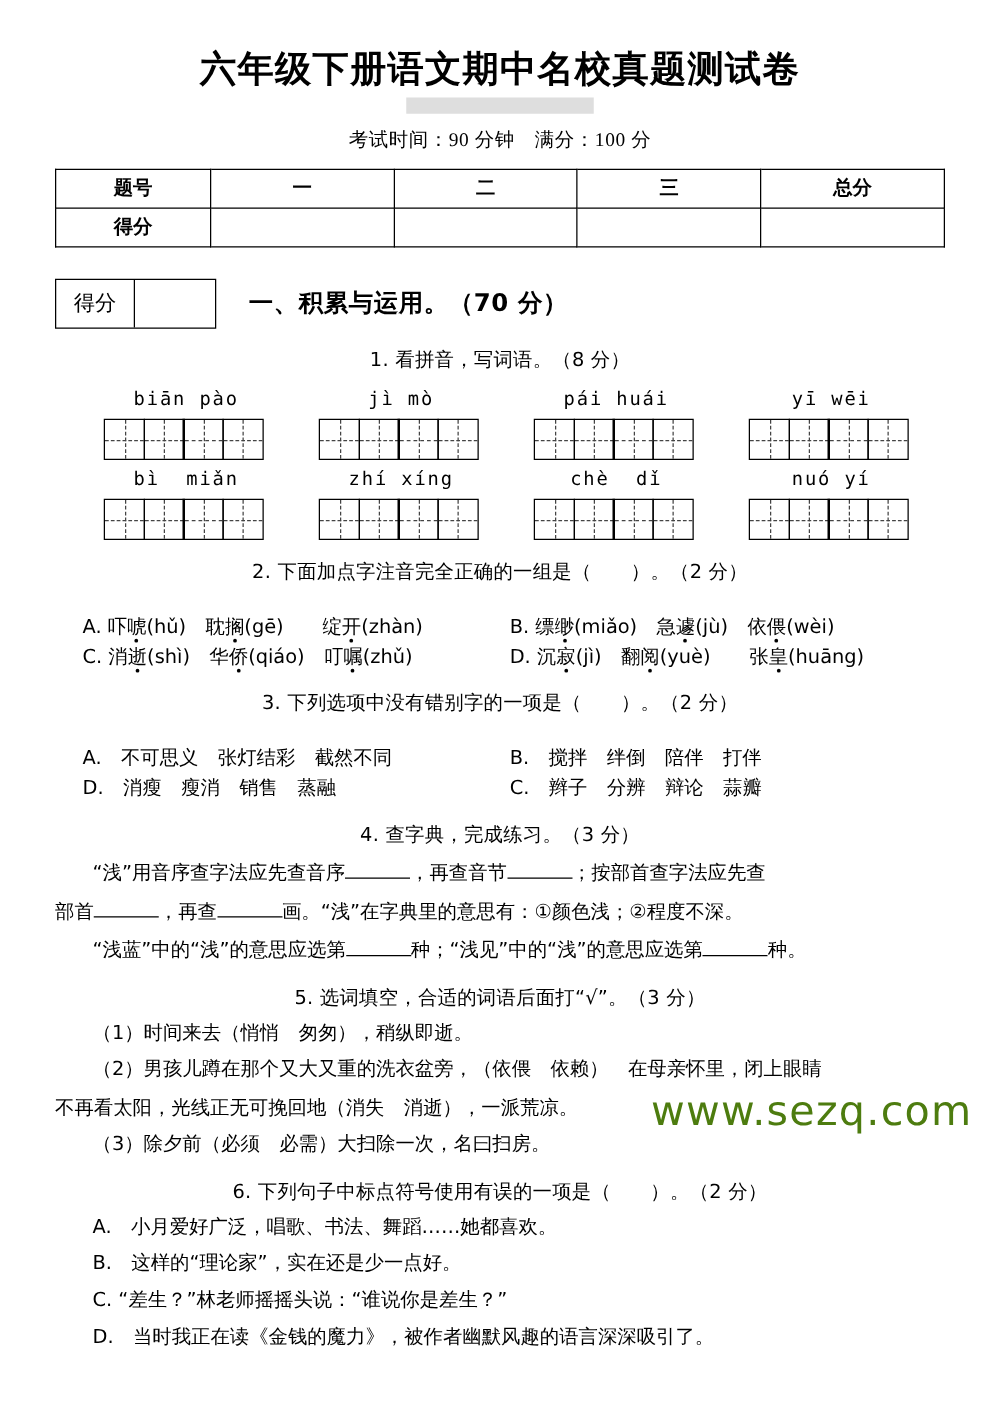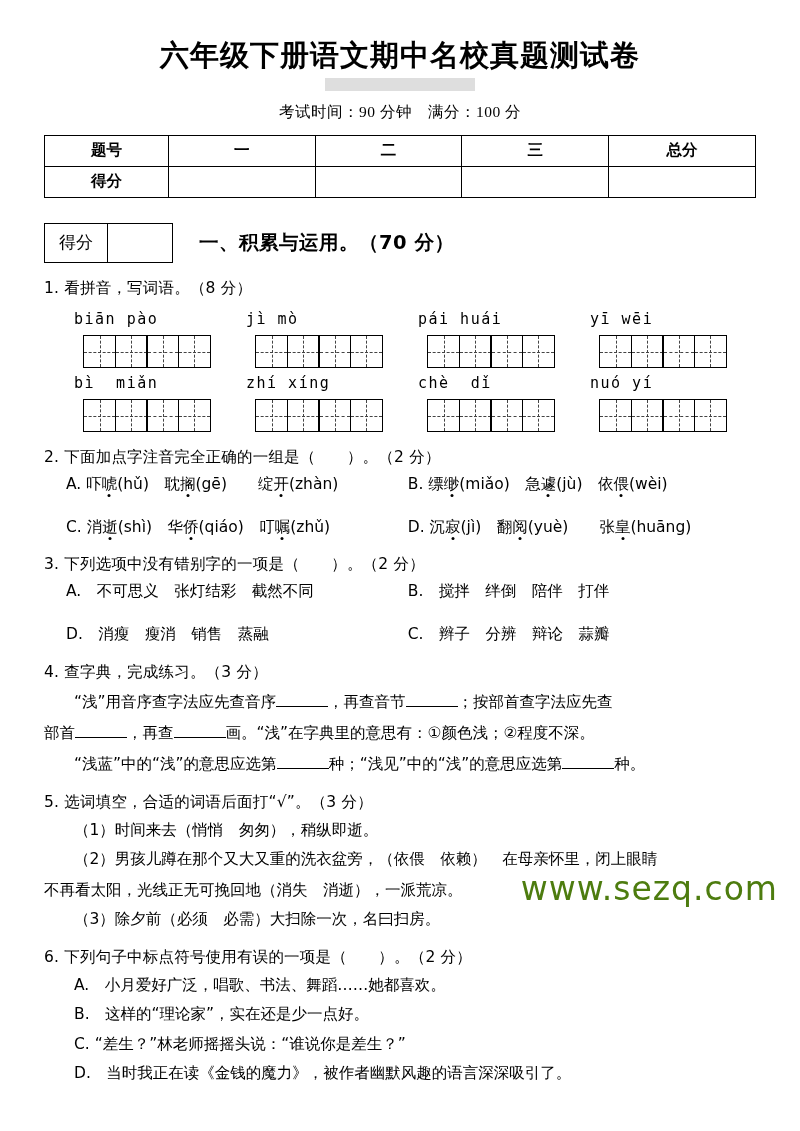--- a/index.html
+++ b/index.html
@@ -94,26 +94,26 @@
     letter-spacing: .5px;
   }
 
   
   .q {
     margin-top: 13px;
     font-size: 15.5px;
     line-height: 1.55;
     font-family: "DejaVu Sans", "Liberation Sans", sans-serif;
   }
-  .q-stem { letter-spacing: .2px; }
+  .q-stem { letter-spacing: .2px; text-align: center; }
   .opt-grid {
     display: grid;
     grid-template-columns: 48% 52%;
-    margin-top: 3px;
-    row-gap: 19px;
+    margin-top: 20px;
+    row-gap: 0;
   }
   .opt { padding-left: 22px; white-space: nowrap; }
   .dotted { position: relative; }
   .dotted::after {
     content: "";
     position: absolute;
     left: 50%;
     bottom: -4px;
     width: 3px;
     height: 3px;
@@ -141,21 +141,21 @@
   .pinyin-row {
     display: flex;
     justify-content: space-between;
     padding: 0 16px 0 30px;
     margin-top: 4px;
   }
   .pinyin-cellgroup { width: 150px; }
   .pinyin-text {
     font-family: "DejaVu Sans Mono", "Liberation Mono", monospace;
     font-size: 15px;
-    text-align: left;
+    text-align: center;
     letter-spacing: 1.5px;
     margin-bottom: 4px;
     white-space: pre;
   }
   .tianzi {
     display: flex;
     width: 132px;
     margin: 0 auto;
   }
   .tianzi .box {

